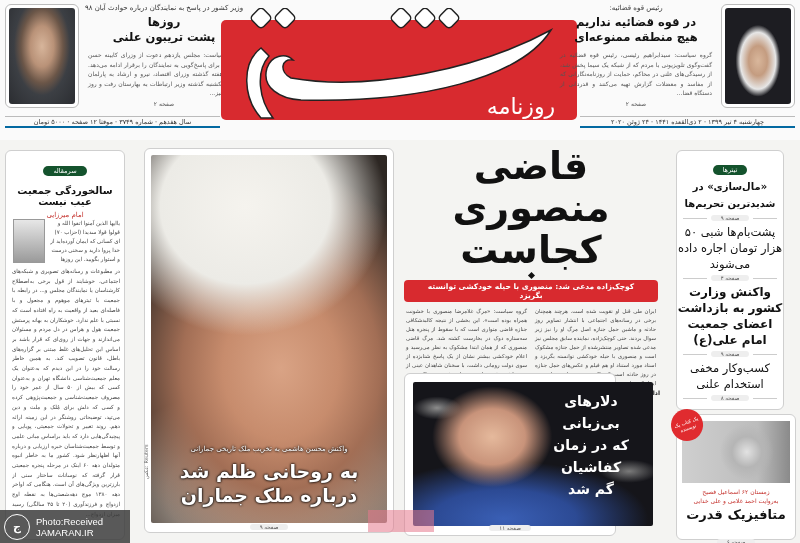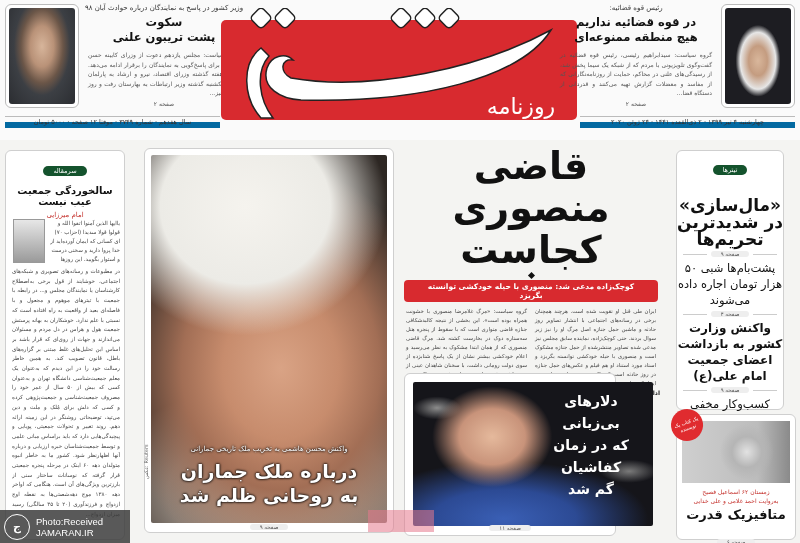--- a/index.html
+++ b/index.html
@@ -12,21 +12,21 @@
   .box-photo { position: absolute; top: 4px; width: 74px; height: 104px; border: 1px solid #bbb; border-radius: 6px; background: #fff; padding: 3px; }
   .box-photo .ph { width: 100%; height: 100%; border-radius: 3px; }
   .ph-minister { background: radial-gradient(ellipse at 50% 40%, #d7b59b 0%, #b99278 25%, #6b5648 45%, #3c3f44 60%, #2b2d31 100%); }
   .ph-judiciary { background: radial-gradient(ellipse at 50% 55%, #d9b79c 0%, #c49c80 20%, #e6e6e6 38%, #1d1d22 48%, #1d1d22 100%); }
   .top-story { position: absolute; top: 4px; width: 160px; height: 106px; }
   .top-story .kicker { font-size: 7px; color: #333; margin-bottom: 3px; }
   .top-story .head { font-family: "DejaVu Sans", sans-serif; font-weight: bold; font-size: 11.5px; line-height: 15px; color: #111; }
   .top-story .body { font-size: 6px; line-height: 9.5px; color: #555; margin-top: 5px; text-align: justify; padding: 0 4px; }
   .top-story .pageref { font-size: 6px; color: #555; margin-top: 2px; }
   .logo { position: absolute; left: 221px; top: 8px; width: 356px; height: 120px; }
-  .info-bar { position: absolute; top: 116px; height: 12px; font-size: 6.5px; color: #333; border-top: 1px solid #bbb; border-bottom: 6px solid #0369a1; line-height: 10px; }
+  .info-bar { position: absolute; top: 116px; height: 12px; font-size: 6.5px; color: #333; border-top: 1px solid #bbb; border-bottom: 2px solid #0369a1; line-height: 10px; }
 
   
   .panel { position: absolute; background: #fff; border: 1px solid #cfcfcf; border-radius: 6px; }
   .pill { display: inline-block; background: #14532d; color: #fff; font-size: 6.5px; border-radius: 8px; padding: 1px 10px; }
   .col-left { left: 5px; top: 150px; width: 120px; height: 390px; }
   .col-left .hd { margin-top: 7px; }
   .col-left .title { font-weight: bold; font-size: 10px; margin-top: 8px; }
   .col-left .author { font-size: 7px; color: #c4302b; margin-top: 4px; }
   .col-left .thumb { position: absolute; left: 7px; top: 68px; width: 32px; height: 44px; border: 1px solid #999; background: linear-gradient(180deg,#e7e7e7,#9a9a9a); filter: grayscale(1); }
   .col-left .quote { position: absolute; left: 44px; top: 68px; width: 70px; font-size: 5.5px; line-height: 9px; color: #444; text-align: right; }
@@ -67,21 +67,21 @@
        #15151a;
   }
   .kaf-headline { position: absolute; left: 130px; top: 16px; width: 112px; color: #fff; font-weight: bold; font-size: 14px; line-height: 22px; }
   .col-sport .pg { position: absolute; left: 0; width: 100%; bottom: 1px; text-align: center; }
 
   .col-right { left: 676px; top: 150px; width: 108px; height: 260px; }
   .col-right .hd { margin-top: 6px; }
   .col-right .item { font-weight: bold; color: #111; }
   .col-right .sep { display: flex; align-items: center; gap: 4px; margin: 3px 6px; }
   .col-right .sep .ln { flex: 1; height: 1px; background: #ccc; }
-  .col-right .it1 { font-size: 17px; line-height: 17px; margin-top: 21px; }
+  .col-right .it1 { font-size: 10px; line-height: 17px; margin-top: 2px; }
   .col-right .it2 { font-size: 11.5px; line-height: 16px; font-weight: normal; }
   .col-right .it3 { font-size: 12px; line-height: 16px; }
   .col-right .it4 { font-size: 11.5px; line-height: 16px; font-weight: normal; }
 
   .col-book { left: 676px; top: 414px; width: 120px; height: 126px; }
   .book-photo { position: absolute; left: 5px; top: 6px; width: 108px; height: 62px; filter: grayscale(1);
      background:
        radial-gradient(ellipse 25% 45% at 60% 50%, #e2e2e2 0%, #b5b5b5 55%, rgba(180,180,180,0) 100%),
        linear-gradient(90deg, #cfcfcf 0%, #bcbcbc 70%, #8a8a8a 100%);
   }
@@ -96,21 +96,21 @@
 <body>
 
 <div class="masthead">
 
   <div class="box-photo" style="left:5px;">
     <div class="ph ph-minister"></div>
   </div>
 
   <div class="top-story rtl" style="left:84px;">
     <div class="kicker">وزیر کشور در پاسخ به نمایندگان درباره حوادث آبان ۹۸</div>
-    <div class="head">سکوت</div>
+    <div class="head">روزها</div>
     <div class="head">پشت تریبون علنی</div>
     <div class="body" style="height:48px; overflow:hidden;">گروه سیاست: مجلس یازدهم دعوت از وزرای کابینه حسن روحانی برای پاسخ‌گویی به نمایندگان را برقرار ادامه می‌دهد. در دو هفته گذشته وزرای اقتصاد، نیرو و ارشاد به پارلمان رفتند. یکشنبه گذشته وزیر ارتباطات به بهارستان رفت و روز گذشته نیز...</div>
     <div class="pageref">صفحه ۲</div>
   </div>
 
   <svg class="logo" viewBox="0 0 356 120">
     <rect x="0" y="12" width="356" height="100" rx="5" fill="#d82a2f"></rect>
 
     <path d="M330 22 C 300 70, 200 95, 80 92 C 60 91, 40 80, 46 60 C 50 48, 64 44, 72 52 C 60 50, 58 64, 70 70 C 150 84, 260 60, 330 22 Z" fill="#fff" stroke="#222" stroke-width="1.5"></path>
     <path d="M40 40 C 20 55, 22 90, 40 110 L 52 110 C 38 92, 34 64, 48 48 Z" fill="#fff" stroke="#222" stroke-width="1.5"></path>
@@ -154,22 +154,22 @@
   <div>
     <div class="wm-text">Photo:Received</div>
     <div class="wm-text">JAMARAN.IR</div>
   </div>
 </div>
 
 <div class="panel col-photo">
   <div class="rouhani-photo"></div>
   <div class="photo-caption kicker rtl">واکنش محسن هاشمی به تخریب ملک تاریخی جمارانی</div>
   <div class="photo-caption head rtl">
+    <div>به روحانی ظلم شد</div>
     <div>درباره ملک جماران</div>
-    <div>به روحانی ظلم شد</div>
   </div>
   <div class="photo-credit">عکس: Reuters</div>
   <div class="rtl" style="position:absolute; left:0; bottom:-1px; width:100%;">
     <span class="pageref-small">صفحه ۹</span>
   </div>
 </div>
 
 <div class="main-story rtl">
   <div class="h1">قاضی منصوری</div>
   <div class="h1">کجاست</div>

